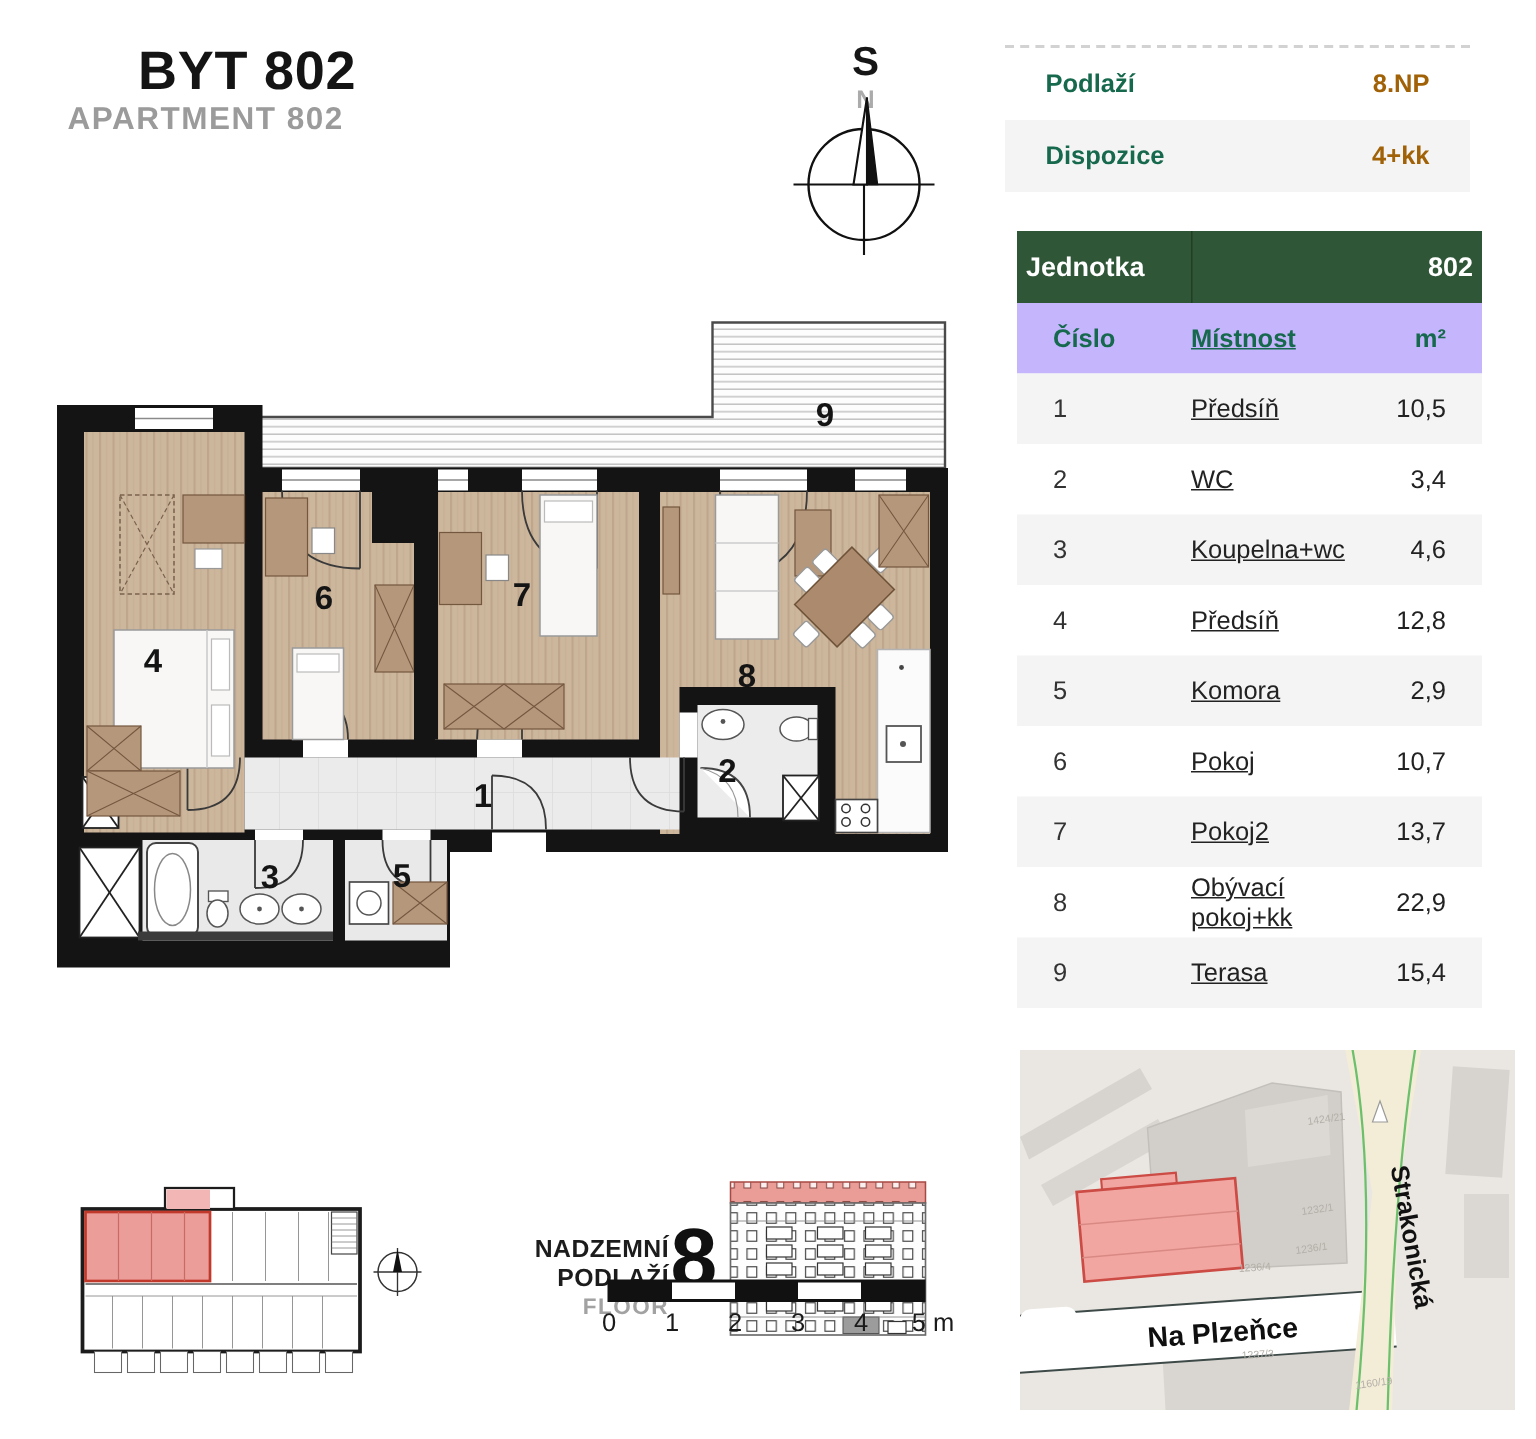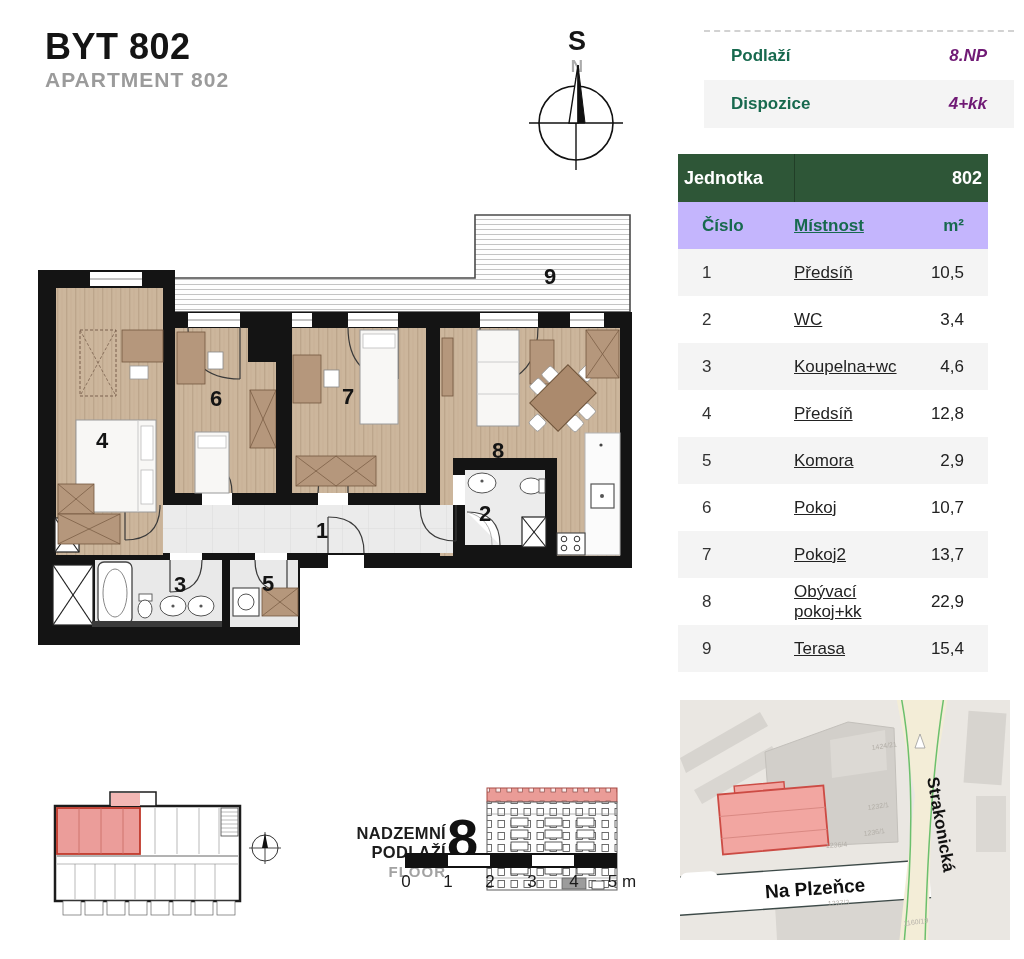--- a/index.html
+++ b/index.html
@@ -1,29 +1,29 @@
 <!DOCTYPE html>
 <html><head>
 <meta charset="utf-8">
 <style>
   html,body{margin:0;padding:0;background:#ffffff;}
   body{width:1024px;height:959px;position:relative;font-family:"Liberation Sans","DejaVu Sans",sans-serif;color:#1d1d1d;overflow:hidden;}
   .abs{position:absolute;}
 
   
   #title{left:45px;top:28px;}
-  #title .t{font-size:36px;font-weight:800;letter-spacing:.5px;color:#141414;line-height:1.05;}
+  #title .t{font-size:36px;font-weight:800;letter-spacing:.5px;color:#141414;line-height:1.05;margin-left:47px;}
   #title .s{font-size:21px;font-weight:700;color:#9b9b9b;letter-spacing:1px;margin-top:2px;}
 
   
-  #info{left:704px;top:30px;width:310px;border-top:2px dashed #d2d2d2;}
+  #info{left:670px;top:30px;width:310px;border-top:2px dashed #d2d2d2;}
   #info .row{height:48px;display:flex;align-items:center;justify-content:space-between;padding:0 27px;font-size:17px;}
   #info .row:nth-child(even){background:#f4f4f4;}
   #info .lbl{color:#17694e;font-weight:700;}
-  #info .val{color:#701a75;font-weight:600;font-style:italic;}
+  #info .val{color:#a16207;font-weight:600;}
 
   
   #unit{left:678px;top:154px;width:310px;}
   #unit .head{height:48px;background:#2e5637;color:#fff;display:flex;align-items:center;padding:0 6px;}
   #unit .head .hl{width:110px;font-size:18px;font-weight:700;border-right:1px solid rgba(0,0,0,.28);height:100%;display:flex;align-items:center;}
   #unit .head .hv{flex:1;text-align:right;font-size:18px;font-weight:700;}
   #unit .cols,#unit .r{display:flex;align-items:center;height:47px;padding:0 24px;font-size:17px;}
   #unit .c1{width:92px;}
   #unit .c2{flex:1;text-decoration:underline;}
   #unit .c3{text-align:right;min-width:46px;}

